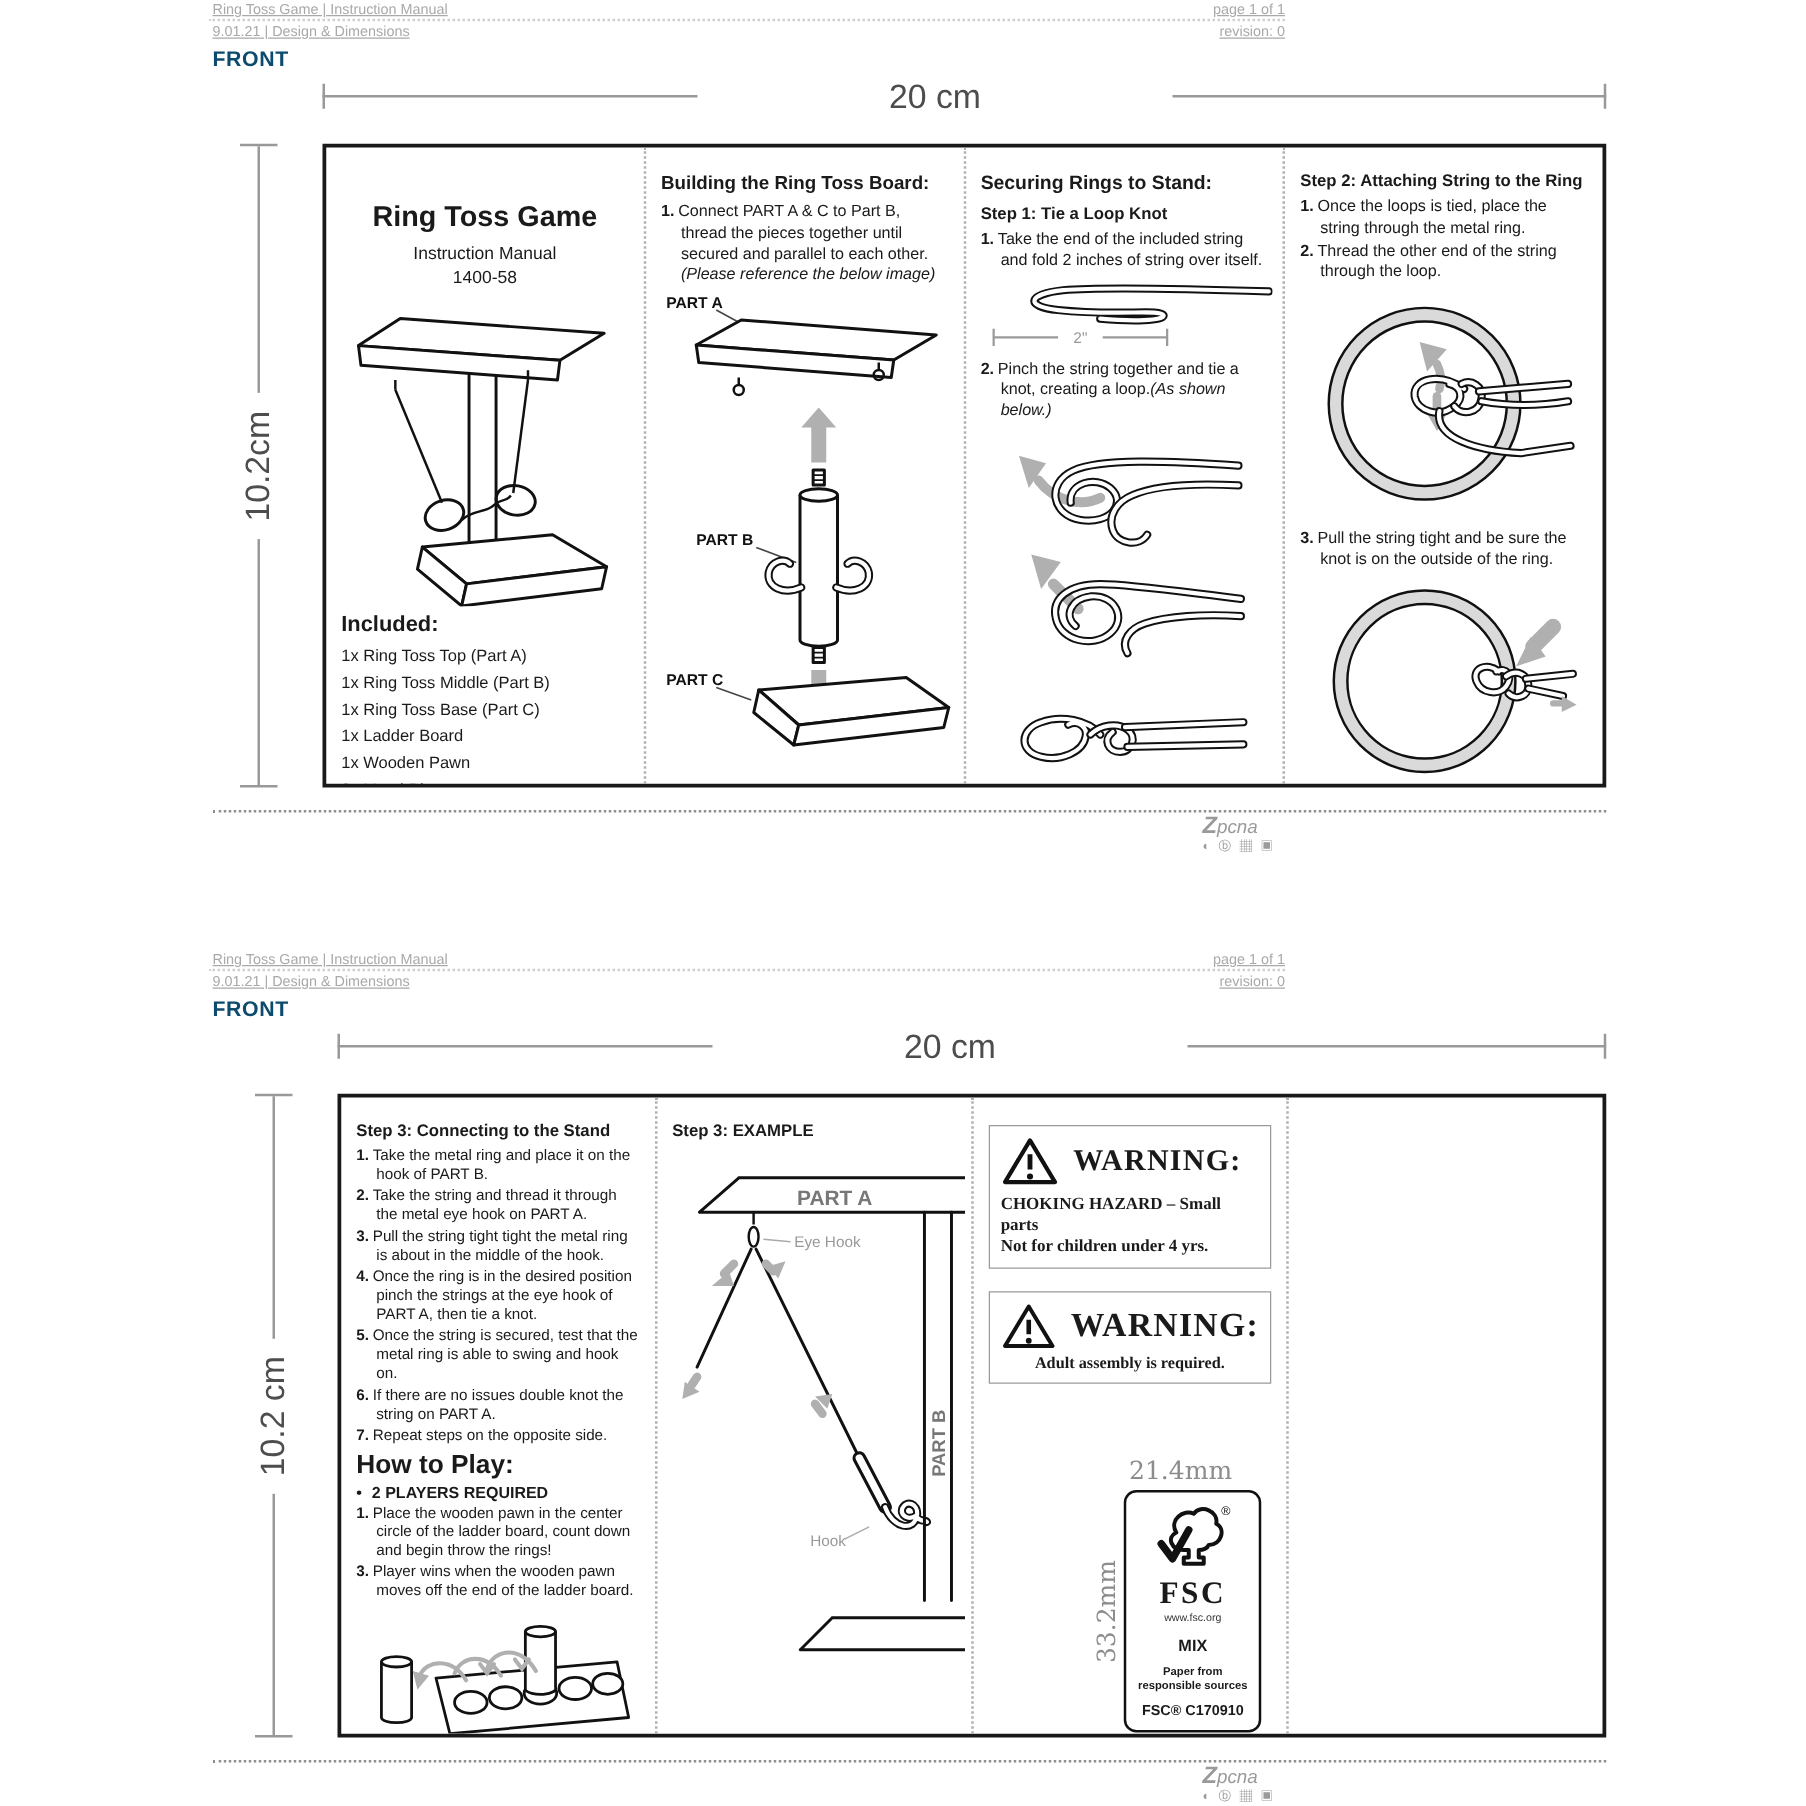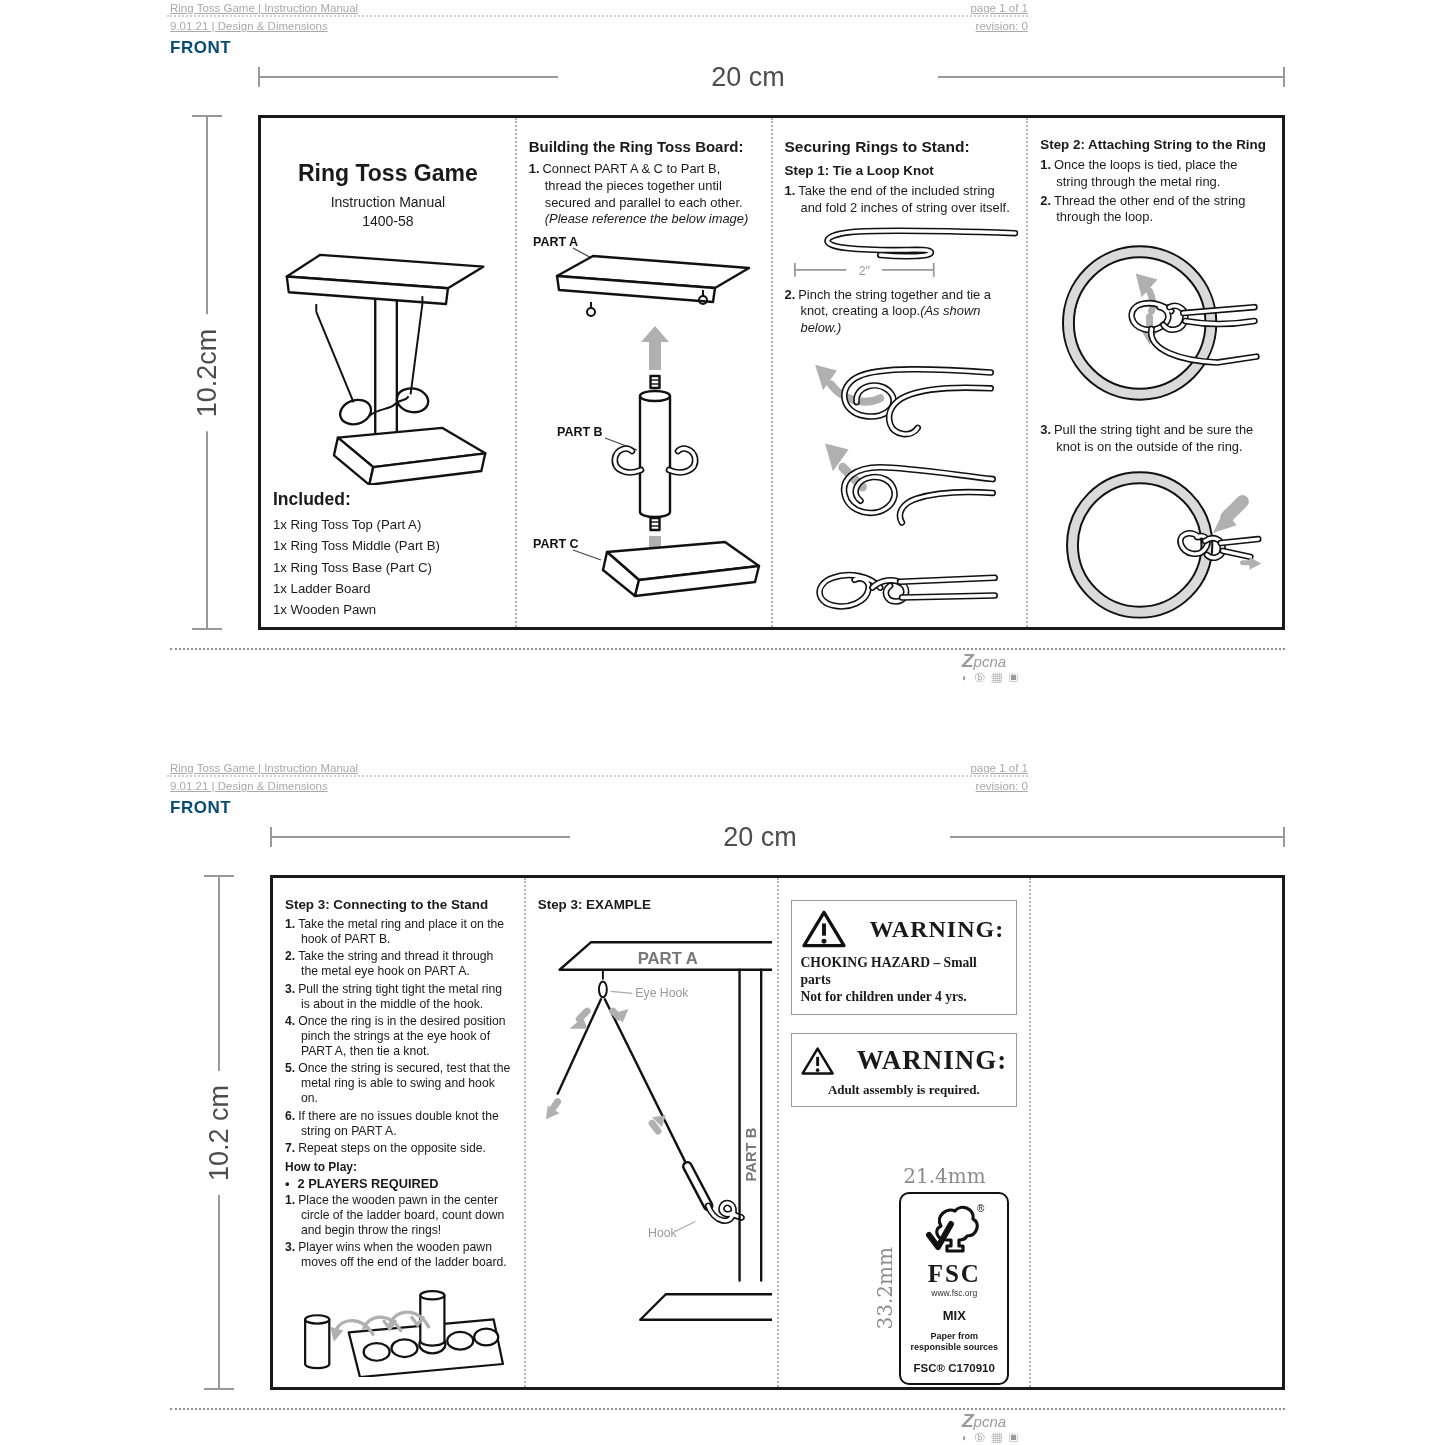--- a/index.html
+++ b/index.html
@@ -43,27 +43,27 @@
   .inc-list{font-size:13.2px;line-height:1.62;}
   
   .col-h2{font-size:15px;font-weight:bold;margin:8px 0 6px;}
   .col-h2.p3t{font-size:15.5px;margin-bottom:4px;}
   .col-h3{font-size:13.4px;font-weight:bold;margin:7px 0 5px;}
   .step{font-size:12.9px;line-height:1.3;padding-left:16px;text-indent:-16px;margin:2px 0;}
   .step b{margin-right:3px;}
   .note{display:block;text-indent:0;font-style:italic;}
   .inline-note{font-style:italic;}
   .back .step{font-size:12.2px;line-height:1.24;}
-  .how-h{font-size:12px;font-weight:bold;margin:4px 0 2px;}
+  .how-h{font-size:21px;font-weight:bold;margin:4px 0 2px;}
   .bullet{font-size:12.8px;font-weight:bold;margin:1px 0 2px;padding-left:16px;text-indent:-16px;}
   .bullet::before{content:"•";margin-right:8px;font-weight:bold;}
   .dia{display:block;margin:2px auto 0;}
   
   .warn{border:1.5px solid #9a9a9a;background:#fff;padding:8px 9px;margin:10px 0 0;}
-  .warn-head{display:flex;align-items:center;gap:23px;}
+  .warn-head{display:flex;align-items:center;gap:12px;}
   .wtitle{font-family:"Liberation Serif",serif;font-weight:bold;font-size:24px;letter-spacing:1px;}
   .warn-lines{font-family:"Liberation Serif",serif;font-weight:bold;font-size:13.6px;line-height:1.25;margin-top:6px;}
   .warn2{margin-top:18px;text-align:center;}
   .warn2 .warn-head{justify-content:center;}
   .warn2 .wtitle{font-size:27px;}
   .warn2 .warn-lines{font-size:13px;margin-top:2px;}
   
   .fsc-wrap{position:absolute;top:286px;right:6px;width:150px;}
   .fsc-wdim{font-family:"DejaVu Serif",serif;font-size:20px;color:#8c8c8c;text-align:left;margin-left:30px;margin-bottom:4px;}
   .fsc-row{display:flex;align-items:center;}

